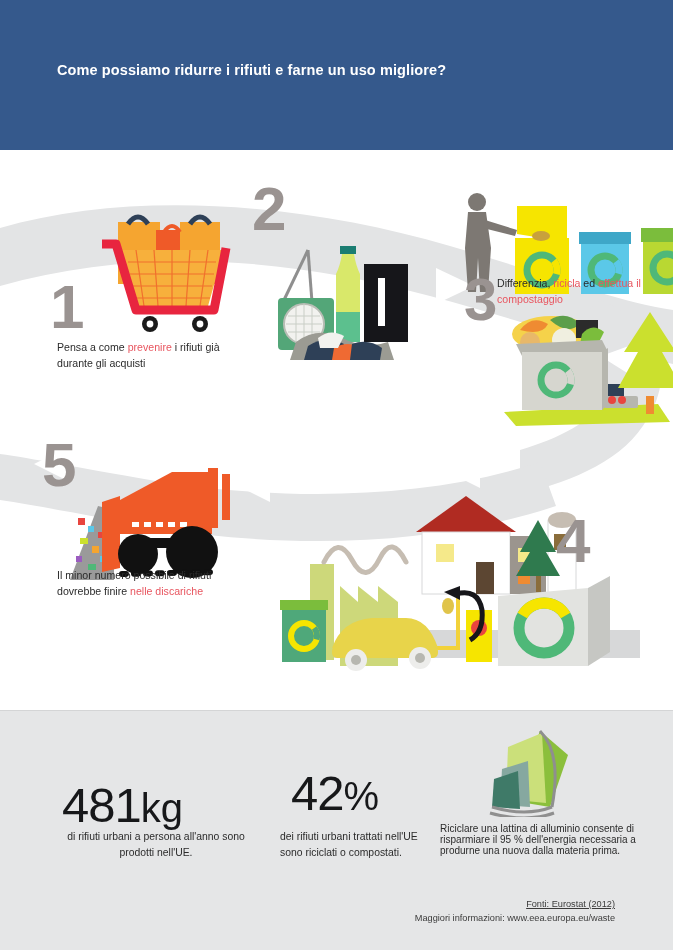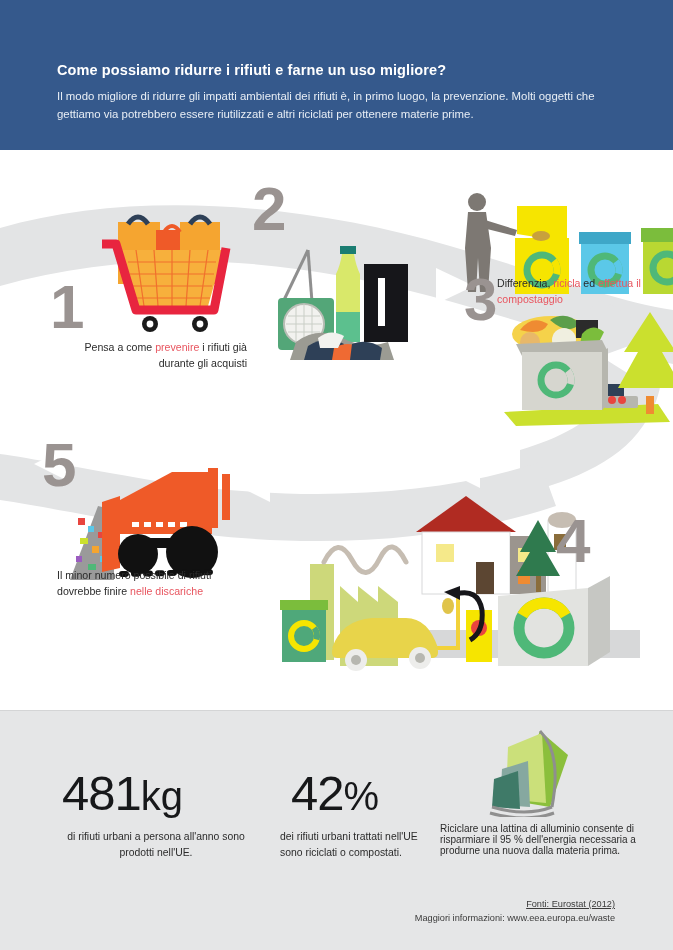--- a/index.html
+++ b/index.html
@@ -68,21 +68,20 @@
     text-align:right; width:595px; left:20px;
   }
 </style>
 </head>
 <body>
 
 <div id="page">
 
   <div class="header">
     <div class="header-title">Come possiamo ridurre i rifiuti e farne un uso migliore?</div>
-    <div class="header-sub">Il modo migliore di ridurre gli impatti ambientali dei rifiuti è, in primo luogo, la prevenzione. Molti oggetti che gettiamo via potrebbero essere riutilizzati e altri riciclati per ottenere materie prime.</div>
   </div>
 
   <div class="middle">
 
     <svg class="path-svg" width="673" height="560">
 
       <path d="M0,78 C130,40 300,52 450,96 C540,122 610,150 673,160 L673,214 C600,198 520,170 430,146 C290,108 140,96 0,136 Z" fill="#e3e4e5"></path>
 
       <path d="M600,150 C660,176 676,220 648,268 C624,310 576,330 520,344 L520,300 C560,288 592,272 604,248 C616,222 600,198 566,180 Z" fill="#e3e4e5"></path>
 
@@ -118,21 +117,21 @@
         <line x1="112" y1="40" x2="104" y2="96"></line>
       </g>
 
       <path d="M6,34 L20,34 L40,100 L118,100 L130,38" fill="none" stroke="#e8253f" stroke-width="9" stroke-linejoin="round"></path>
       <circle cx="54" cy="114" r="8" fill="#1b1b1b"></circle>
       <circle cx="54" cy="114" r="3.4" fill="#ffffff"></circle>
       <circle cx="104" cy="114" r="8" fill="#1b1b1b"></circle>
       <circle cx="104" cy="114" r="3.4" fill="#ffffff"></circle>
     </svg>
     <div class="num" style="left:50px; top:126px; font-size:62px;">1</div>
-    <div class="cap" style="left:57px; top:190px; width:190px;text-align:right;">
+    <div class="cap" style="left:57px; top:190px; width:190px;">
       <span>Pensa a come </span><span class="hl">prevenire</span><span> i rifiuti già durante gli acquisti</span>
     </div>
 
     <svg class="art" style="left:278px; top:92px;" width="136" height="122">
 
       <line x1="30" y1="8" x2="6" y2="58" stroke="#8f8f8f" stroke-width="3"></line>
       <line x1="30" y1="8" x2="34" y2="60" stroke="#8f8f8f" stroke-width="3"></line>
 
       <rect x="0" y="56" width="56" height="52" rx="4" fill="#53a678"></rect>
       <circle cx="26" cy="82" r="20" fill="#f2f2ef" stroke="#b8bdb5" stroke-width="2"></circle>
@@ -308,21 +307,21 @@
       <polygon points="308,108 330,96 330,172 308,186" fill="#c6c7c3"></polygon>
       <circle cx="264" cy="148" r="25" fill="none" stroke="#4fb878" stroke-width="11"></circle>
       <circle cx="264" cy="148" r="25" fill="none" stroke="#f6e500" stroke-width="11" stroke-dasharray="52 160" transform="rotate(-150 264 148)"></circle>
     </svg>
     <div class="num" style="left:556px; top:360px; font-size:62px;">4</div>
 
   </div>
 
   <div class="stats">
 
-    <div class="bignum" style="left:62px; top:58px;">
+    <div class="bignum" style="left:62px; top:70px;">
       <span>481</span><span class="unit">kg</span>
     </div>
     <div class="statcap" style="left:56px; top:118px; width:200px;text-align:center;">di rifiuti urbani a persona all'anno sono prodotti nell'UE.</div>
 
     <div class="bignum" style="left:291px; top:58px;">
       <span>42</span><span class="unit">%</span>
     </div>
     <div class="statcap" style="left:280px; top:118px; width:145px;">dei rifiuti urbani trattati nell'UE sono riciclati o compostati.</div>
 
     <svg class="art" style="left:484px; top:14px;" width="92" height="92">

